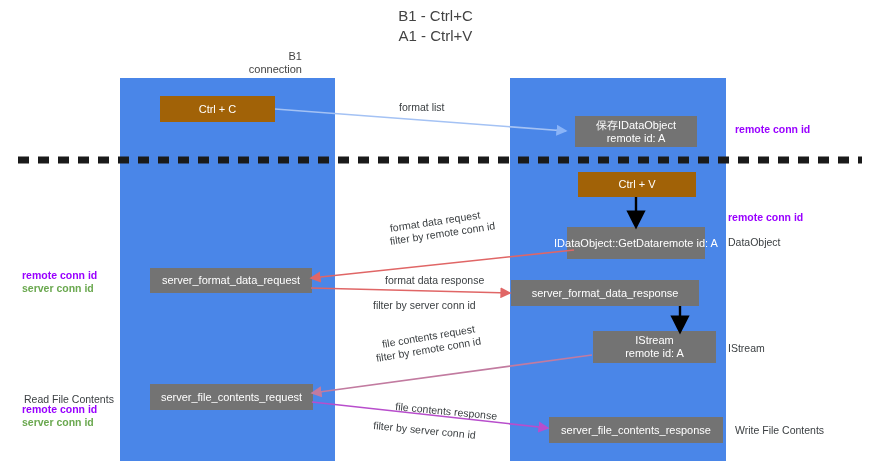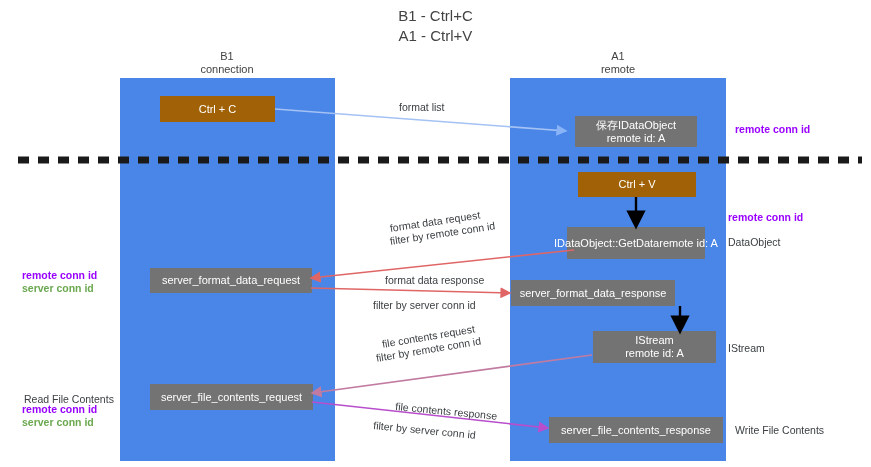--- a/index.html
+++ b/index.html
@@ -95,27 +95,23 @@
     <path d="M592,355 L312,393" stroke="#c27ba0" stroke-width="1.6" fill="none" marker-end="url(#ahMag)"></path>
 
     <path d="M312,402 L548,428" stroke="#b84ecc" stroke-width="1.6" fill="none" marker-end="url(#ahVio)"></path>
   </svg>
 
   <div class="maintitle">
     <div>B1 - Ctrl+C</div>
     <div>A1 - Ctrl+V</div>
   </div>
 
-  <div class="colhead" style="left:152px;top:50px;width:150px;">
+  <div class="colhead" style="left:152px;top:50px;width:150px;text-align:right;">
     <div>B1</div>
     <div>connection</div>
-  </div>
-  <div class="colhead" style="left:543px;top:50px;width:150px;">
-    <div>A1</div>
-    <div>remote</div>
   </div>
 
   <div class="layer-boxes">
     <div class="node green" style="left:160px;top:96px;width:115px;height:26px;">
       <span class="l1">Ctrl + C</span>
     </div>
 
     <div class="node orange" style="left:575px;top:116px;width:122px;height:31px;flex-direction:column;">
       <span class="l1">保存IDataObject</span>
       <span class="l2">remote id: A</span>
@@ -127,21 +123,21 @@
 
     <div class="node orange" style="left:567px;top:227px;width:138px;height:32px;flex-direction:row;">
       <span class="l1">IDataObject::GetData</span>
       <span class="l2">remote id: A</span>
     </div>
 
     <div class="node orange" style="left:150px;top:268px;width:162px;height:25px;">
       <span class="l1">server_format_data_request</span>
     </div>
 
-    <div class="node orange" style="left:511px;top:280px;width:164px;height:26px;">
+    <div class="node orange" style="left:511px;top:280px;width:188px;height:26px;">
       <span class="l1">server_format_data_response</span>
     </div>
 
     <div class="node orange" style="left:593px;top:331px;width:123px;height:32px;flex-direction:column;">
       <span class="l1">IStream</span>
       <span class="l2">remote id: A</span>
     </div>
 
     <div class="node orange" style="left:150px;top:384px;width:163px;height:26px;">
       <span class="l1">server_file_contents_request</span>

